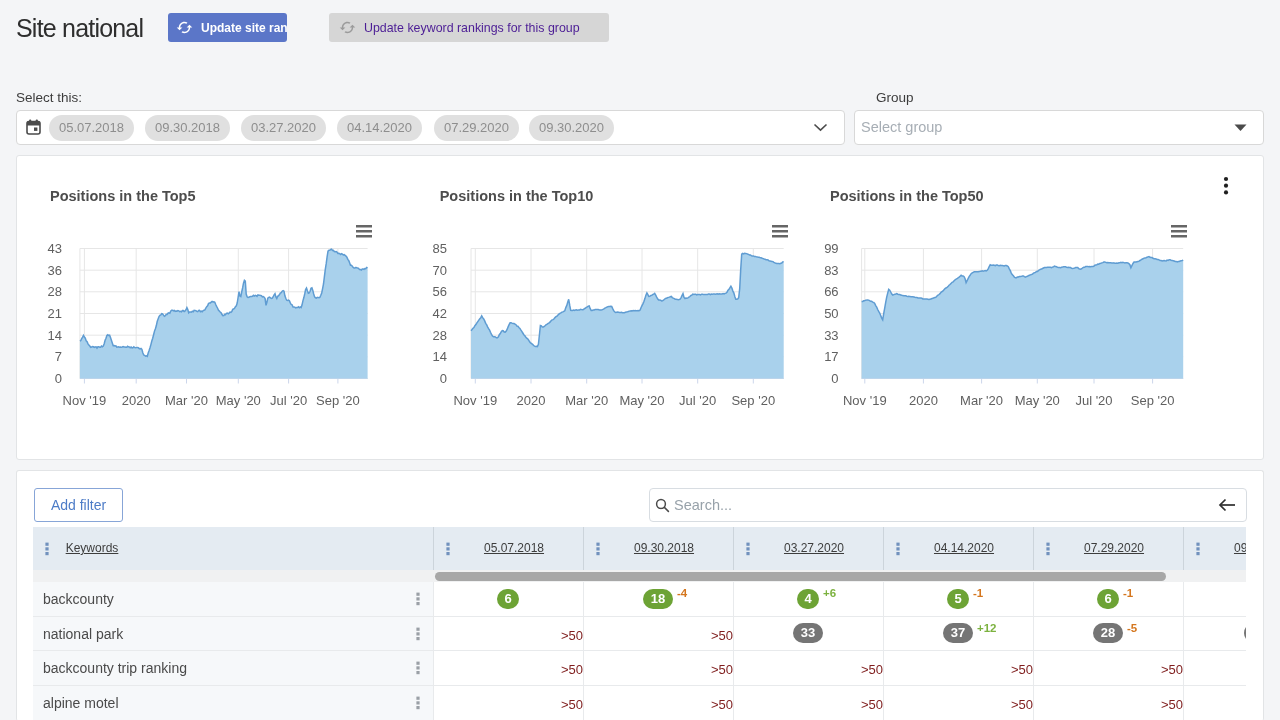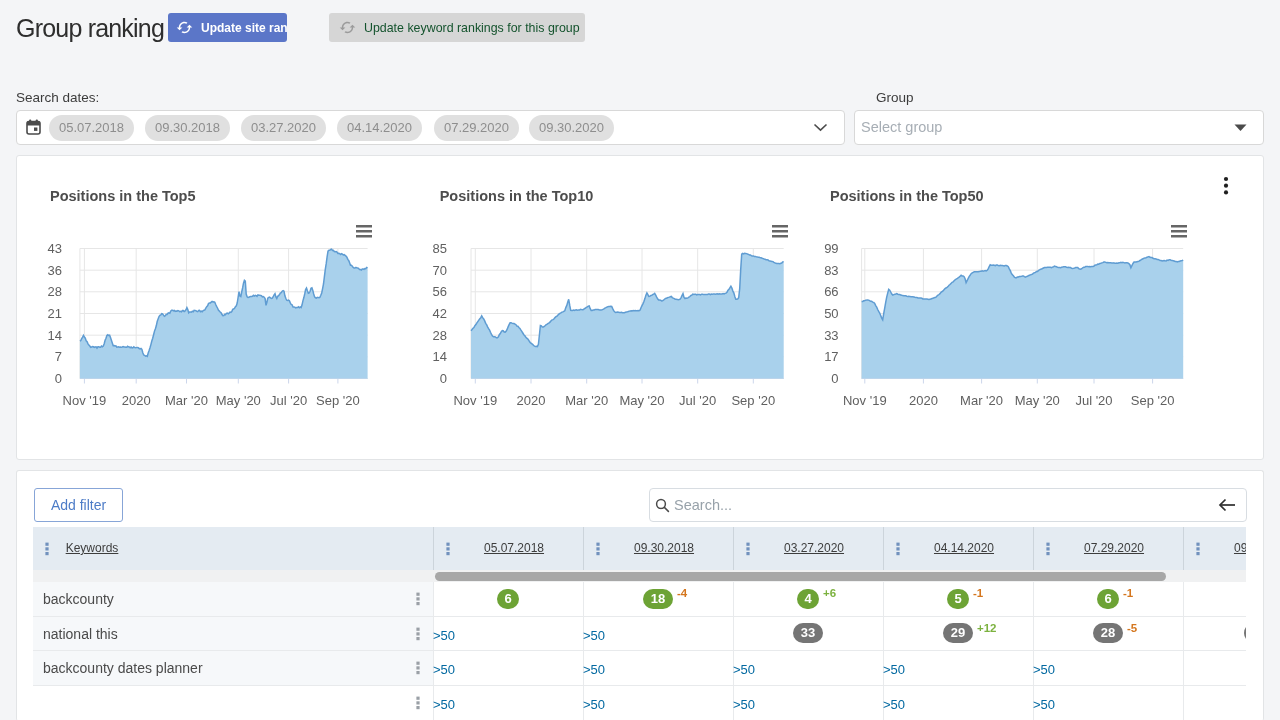--- a/index.html
+++ b/index.html
@@ -8,46 +8,46 @@
 .btn { position:absolute; top:13px; height:29px; border-radius:3px; display:flex; align-items:center; white-space:nowrap; overflow:hidden; }
 .lbl { position:absolute; font-size:13.5px; color:#3c3c3c; }
 .sel { position:absolute; top:110px; height:35px; background:#fff; border:1px solid #d8d8d8; border-radius:4px; }
 .chip { position:absolute; top:115px; height:26px; line-height:26px; border-radius:13px; background:#e0e0e0; color:#8e8e8e; font-size:13px; text-align:center; }
 .hc { position:absolute; top:0; height:43px; background:#e4ebf2; }
 .kwcell { position:absolute; left:0; background:#f6f8fa; border-bottom:1px solid #e8eaec; font-size:14px; color:#4a4a4a; }
 .datacell { position:absolute; background:#fff; border-bottom:1px solid #e8eaec; border-left:1px solid #e8eaec; }
 .b { position:absolute; height:20px; border-radius:10px; color:#fff; font-size:13px; font-weight:bold; text-align:center; line-height:20px; }
 .bg { background:#6da335; }
 .bgray { background:#757575; }
-.gt50 { position:absolute; font-size:13px; color:#0369a1; text-align:left; width:150px; }
+.gt50 { position:absolute; font-size:13px; color:#7f1d1d; text-align:right; width:150px; }
 .chg { position:absolute; font-size:11.5px; font-weight:bold; }
 .chg-neg { color:#d4761e; }
 .chg-pos { color:#7cb23f; }
 .hlabel { position:absolute; top:0; height:43px; line-height:43px; font-size:12px; color:#3d3d3d; text-decoration:underline; text-align:center; }
 </style></head>
 <body>
-<div class="abs" style="left:16px; top:14px; font-size:25px; letter-spacing:-0.8px; color:#2e2e2e;">Group ranking</div>
+<div class="abs" style="left:16px; top:14px; font-size:25px; letter-spacing:-0.8px; color:#2e2e2e;">Site national</div>
 
 <div class="btn" style="left:168px; width:119px; background:#5b76c8; color:#fff; font-weight:bold; font-size:12px;">
     <span style="margin-left:8px; display:flex;">
       <svg width="17" height="17" viewBox="0 0 24 24">
         <path fill="#ffffff" d="M19 8l-4 4h3c0 3.31-2.69 6-6 6-1.01 0-1.97-.25-2.8-.7l-1.46 1.46C8.97 19.54 10.43 20 12 20c4.42 0 8-3.58 8-8h3l-4-4zM6 12c0-3.31 2.69-6 6-6 1.01 0 1.97.25 2.8.7l1.46-1.46C15.03 4.46 13.57 4 12 4c-4.42 0-8 3.58-8 8H1l4 4 4-4H6z"></path>
       </svg>
     </span>
     <span style="margin-left:8px;">Update site ranking</span>
   </div>
-<div class="btn" style="left:329px; width:256px; background:#d6d6d6; color:#14532d; font-size:12.4px;text-align:center;">
+<div class="btn" style="left:329px; width:280px; background:#d6d6d6; color:#4c1d95; font-size:12.4px;text-align:center;">
     <span style="margin-left:10px; display:flex;">
       <svg width="17" height="17" viewBox="0 0 24 24">
         <path fill="#9b9b9b" d="M19 8l-4 4h3c0 3.31-2.69 6-6 6-1.01 0-1.97-.25-2.8-.7l-1.46 1.46C8.97 19.54 10.43 20 12 20c4.42 0 8-3.58 8-8h3l-4-4zM6 12c0-3.31 2.69-6 6-6 1.01 0 1.97.25 2.8.7l1.46-1.46C15.03 4.46 13.57 4 12 4c-4.42 0-8 3.58-8 8H1l4 4 4-4H6z"></path>
       </svg>
     </span>
     <span style="margin-left:8px;">Update keyword rankings for this group</span>
   </div>
-<div class="lbl" style="left:16px; top:90px;">Search dates:</div>
+<div class="lbl" style="left:16px; top:90px;">Select this:</div>
 <div class="lbl" style="left:856px; top:90px;margin-left:20px;">Group</div>
 <div class="sel" style="left:16px; width:829px;"></div>
 <div class="sel" style="left:854px; width:410px;"></div>
 <div class="abs" style="left:861px; top:110px; height:35px; line-height:35px; font-size:14.5px; color:#a7aeb5;">Select group</div>
 <svg class="abs" style="left:26px; top:119px;" width="15" height="16" viewBox="0 0 15 16">
     <rect x="1" y="2.5" width="13" height="12.5" rx="2" fill="none" stroke="#4b4b4b" stroke-width="1.6"></rect>
     <rect x="1" y="2.5" width="13" height="4" fill="#4b4b4b"></rect>
     <rect x="3.2" y="0.5" width="2" height="3" rx="0.8" fill="#4b4b4b"></rect>
     <rect x="9.8" y="0.5" width="2" height="3" rx="0.8" fill="#4b4b4b"></rect>
     <rect x="8" y="8.5" width="3.4" height="3.4" fill="#4b4b4b"></rect>
@@ -264,44 +264,45 @@
       <rect x="1.4" y="0.6" width="3.2" height="3.2" fill="#9aa0a6"></rect>
       <rect x="1.4" y="5.3" width="3.2" height="3.2" fill="#9aa0a6"></rect>
       <rect x="1.4" y="10.0" width="3.2" height="3.2" fill="#9aa0a6"></rect>
     </svg>
 <div class="datacell" style="left:400px; top:55.0px; width:150px; height:34.7px;"></div>
 <div class="datacell" style="left:550px; top:55.0px; width:150px; height:34.7px;"></div>
 <div class="datacell" style="left:700px; top:55.0px; width:150px; height:34.7px;"></div>
 <div class="datacell" style="left:850px; top:55.0px; width:150px; height:34.7px;"></div>
 <div class="datacell" style="left:1000px; top:55.0px; width:150px; height:34.7px;"></div>
 <div class="datacell" style="left:1150px; top:55.0px; width:64px; height:34.7px;"></div>
-<div class="kwcell" style="top:89.7px; width:400px; height:34.7px; line-height:34.7px; padding-left:10px;">national this</div>
+<div class="kwcell" style="top:89.7px; width:400px; height:34.7px; line-height:34.7px; padding-left:10px;">national park</div>
 <svg class="abs" style="left:382px; top:99.7px;" width="6" height="14" viewBox="0 0 6 14">
       <rect x="1.4" y="0.6" width="3.2" height="3.2" fill="#9aa0a6"></rect>
       <rect x="1.4" y="5.3" width="3.2" height="3.2" fill="#9aa0a6"></rect>
       <rect x="1.4" y="10.0" width="3.2" height="3.2" fill="#9aa0a6"></rect>
     </svg>
 <div class="datacell" style="left:400px; top:89.7px; width:150px; height:34.7px;"></div>
 <div class="datacell" style="left:550px; top:89.7px; width:150px; height:34.7px;"></div>
 <div class="datacell" style="left:700px; top:89.7px; width:150px; height:34.7px;"></div>
 <div class="datacell" style="left:850px; top:89.7px; width:150px; height:34.7px;"></div>
 <div class="datacell" style="left:1000px; top:89.7px; width:150px; height:34.7px;"></div>
 <div class="datacell" style="left:1150px; top:89.7px; width:64px; height:34.7px;"></div>
-<div class="kwcell" style="top:124.4px; width:400px; height:34.7px; line-height:34.7px; padding-left:10px;">backcounty dates planner</div>
+<div class="kwcell" style="top:124.4px; width:400px; height:34.7px; line-height:34.7px; padding-left:10px;">backcounty trip ranking</div>
 <svg class="abs" style="left:382px; top:134.4px;" width="6" height="14" viewBox="0 0 6 14">
       <rect x="1.4" y="0.6" width="3.2" height="3.2" fill="#9aa0a6"></rect>
       <rect x="1.4" y="5.3" width="3.2" height="3.2" fill="#9aa0a6"></rect>
       <rect x="1.4" y="10.0" width="3.2" height="3.2" fill="#9aa0a6"></rect>
     </svg>
 <div class="datacell" style="left:400px; top:124.4px; width:150px; height:34.7px;"></div>
 <div class="datacell" style="left:550px; top:124.4px; width:150px; height:34.7px;"></div>
 <div class="datacell" style="left:700px; top:124.4px; width:150px; height:34.7px;"></div>
 <div class="datacell" style="left:850px; top:124.4px; width:150px; height:34.7px;"></div>
 <div class="datacell" style="left:1000px; top:124.4px; width:150px; height:34.7px;"></div>
 <div class="datacell" style="left:1150px; top:124.4px; width:64px; height:34.7px;"></div>
+<div class="kwcell" style="top:159.1px; width:400px; height:34.7px; line-height:34.7px; padding-left:10px;">alpine motel</div>
 <svg class="abs" style="left:382px; top:169.1px;" width="6" height="14" viewBox="0 0 6 14">
       <rect x="1.4" y="0.6" width="3.2" height="3.2" fill="#9aa0a6"></rect>
       <rect x="1.4" y="5.3" width="3.2" height="3.2" fill="#9aa0a6"></rect>
       <rect x="1.4" y="10.0" width="3.2" height="3.2" fill="#9aa0a6"></rect>
     </svg>
 <div class="datacell" style="left:400px; top:159.1px; width:150px; height:34.7px;"></div>
 <div class="datacell" style="left:550px; top:159.1px; width:150px; height:34.7px;"></div>
 <div class="datacell" style="left:700px; top:159.1px; width:150px; height:34.7px;"></div>
 <div class="datacell" style="left:850px; top:159.1px; width:150px; height:34.7px;"></div>
 <div class="datacell" style="left:1000px; top:159.1px; width:150px; height:34.7px;"></div>
@@ -311,21 +312,21 @@
 <span class="chg chg-neg" style="left:644.0px; top:60.0px;">-4</span>
 <span class="b bg" style="left:764.0px; top:61.5px; width:22px;">4</span>
 <span class="chg chg-pos" style="left:790.0px; top:60.0px;">+6</span>
 <span class="b bg" style="left:914.0px; top:61.5px; width:22px;">5</span>
 <span class="chg chg-neg" style="left:940.0px; top:60.0px;">-1</span>
 <span class="b bg" style="left:1064.0px; top:61.5px; width:22px;">6</span>
 <span class="chg chg-neg" style="left:1090.0px; top:60.0px;">-1</span>
 <span class="gt50" style="left:400px; top:100.7px;">&gt;50</span>
 <span class="gt50" style="left:550px; top:100.7px;">&gt;50</span>
 <span class="b bgray" style="left:760.0px; top:96.2px; width:30px;">33</span>
-<span class="b bgray" style="left:910.0px; top:96.2px; width:30px;">29</span>
+<span class="b bgray" style="left:910.0px; top:96.2px; width:30px;">37</span>
 <span class="chg chg-pos" style="left:944.0px; top:94.7px;">+12</span>
 <span class="b bgray" style="left:1060.0px; top:96.2px; width:30px;">28</span>
 <span class="chg chg-neg" style="left:1094.0px; top:94.7px;">-5</span>
 <span class="b bgray" style="left:1211px; top:96.2px; width:30px;"></span>
 <span class="gt50" style="left:400px; top:135.4px;">&gt;50</span>
 <span class="gt50" style="left:550px; top:135.4px;">&gt;50</span>
 <span class="gt50" style="left:700px; top:135.4px;">&gt;50</span>
 <span class="gt50" style="left:850px; top:135.4px;">&gt;50</span>
 <span class="gt50" style="left:1000px; top:135.4px;">&gt;50</span>
 <span class="gt50" style="left:400px; top:170.1px;">&gt;50</span>

